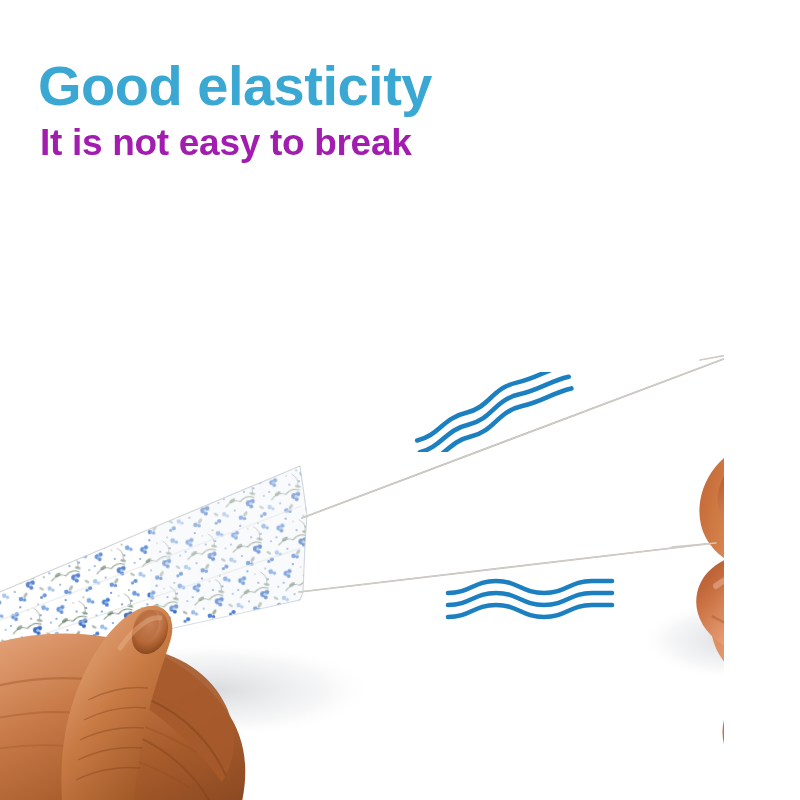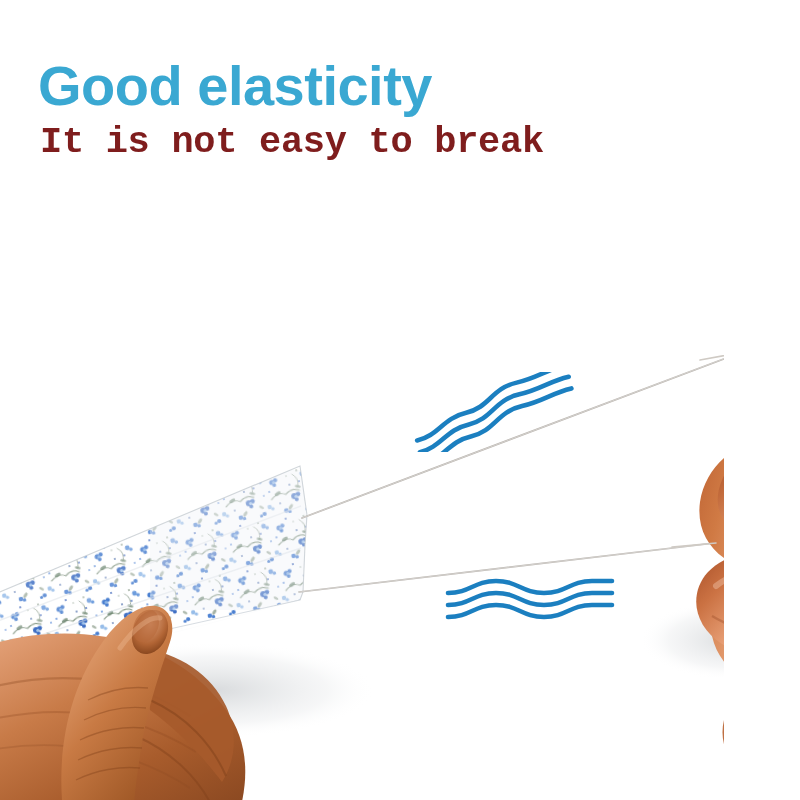--- a/index.html
+++ b/index.html
@@ -9,21 +9,21 @@
 
   
   #headline{
     position:absolute; left:38px; top:58px;
     font-size:56px; font-weight:bold; letter-spacing:-0.5px;
     color:#3aa8d2; line-height:1.0; white-space:nowrap;
   }
   #subhead{
     position:absolute; left:40px; top:124px;
     font-size:37px; font-weight:bold; letter-spacing:-0.3px;
-    color:#7f1d1d; line-height:1.0; white-space:nowrap;font-family:Liberation Mono, monospace;
+    color:#a21caf; line-height:1.0; white-space:nowrap;
   }
 
   
   #photo{position:absolute;left:0;top:0;width:800px;height:800px;}
   #photo svg{display:block;}
 
   .wave-svg{position:absolute;}
   #wave-top{left:405px;top:372px;}
   #wave-bottom{left:440px;top:575px;}
 </style>

